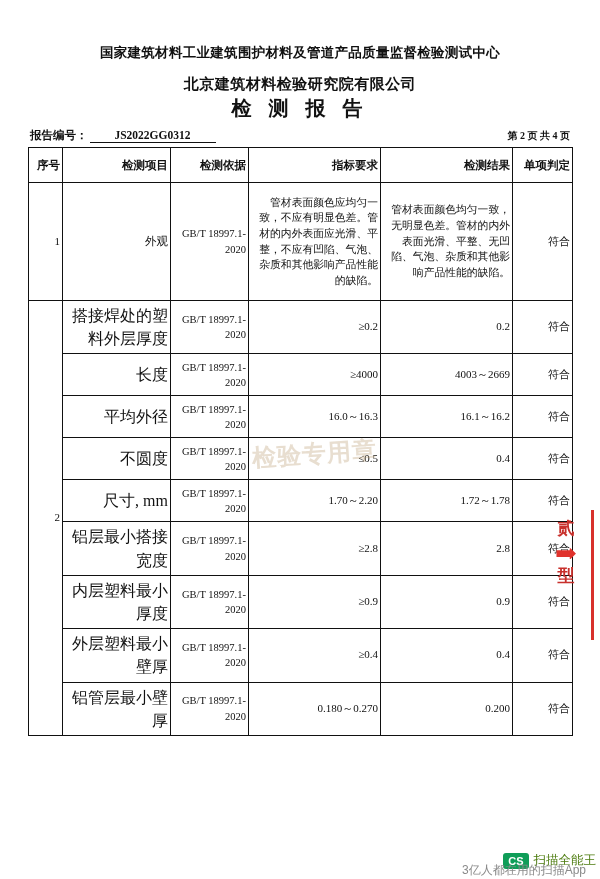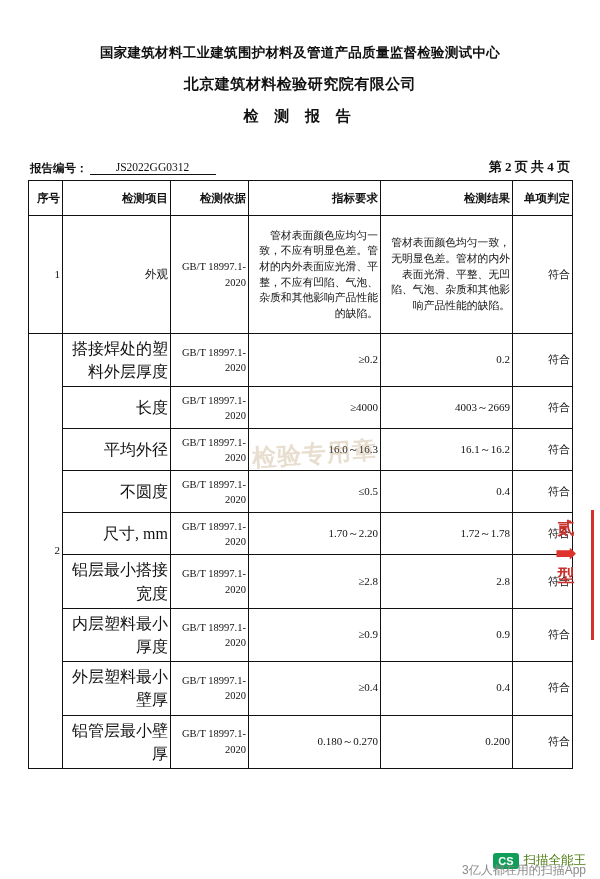--- a/index.html
+++ b/index.html
@@ -28,54 +28,54 @@
     color: #111;
   }
   .hdr-1 {
     font-size: 13.5px;
     letter-spacing: 0.3px;
     margin-bottom: 13px;
   }
   .hdr-2 {
     font-size: 15px;
     letter-spacing: 0.5px;
-    margin-bottom: 13px;
+    margin-bottom: 1px;
   }
   .hdr-3 {
-    font-size: 15px;
+    font-size: 20px;
     letter-spacing: 6px;
-    margin-bottom: 32px;
+    margin-bottom: 6px;
   }
   .meta-row {
     display: flex;
     align-items: flex-end;
     font-size: 11.5px;
     margin: 0 2px 4px 2px;
   }
   .meta-left {
     display: flex;
-    align-items: flex-start;
+    align-items: flex-end;
     font-weight: bold;
   }
   .meta-label {
     white-space: nowrap;
   }
   .meta-value {
     border-bottom: 1px solid #111;
     min-width: 118px;
     text-align: center;
-    font-weight: normal;
+    font-weight: bold;
     font-family: "Liberation Serif", serif;
     padding: 0 4px 1px 4px;
     margin-left: 2px;
   }
   .meta-right {
     margin-left: auto;
     font-weight: bold;
-    font-size: 13px;
+    font-size: 10px;
     white-space: nowrap;
   }
   table.report {
     width: 100%;
     border-collapse: collapse;
     table-layout: fixed;
     font-size: 11px;
   }
   table.report th, table.report td {
     border: 1px solid #111;
@@ -153,21 +153,21 @@
   .side-bar {
     position: absolute;
     right: 6px;
     top: 510px;
     width: 3px;
     height: 130px;
     background: #d8312c;
   }
   .footer-brand {
     position: absolute;
-    right: 14px;
+    right: 4px;
     bottom: 10px;
     display: flex;
     align-items: center;
     gap: 5px;
   }
   .cs-badge {
     background: #0f9d58;
     color: #fff;
     font-size: 11px;
     font-weight: bold;

